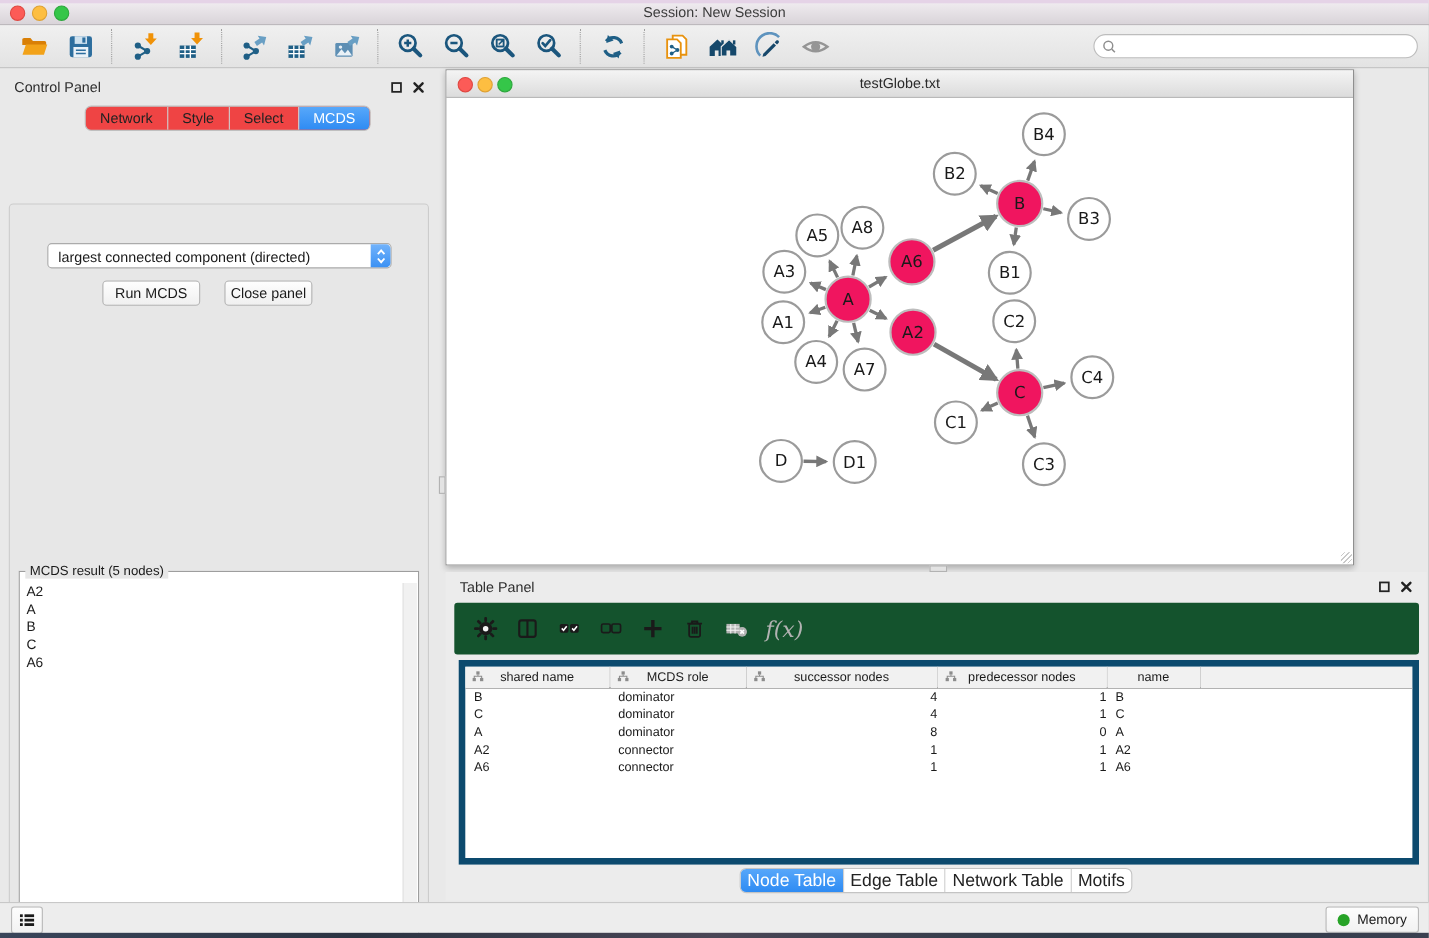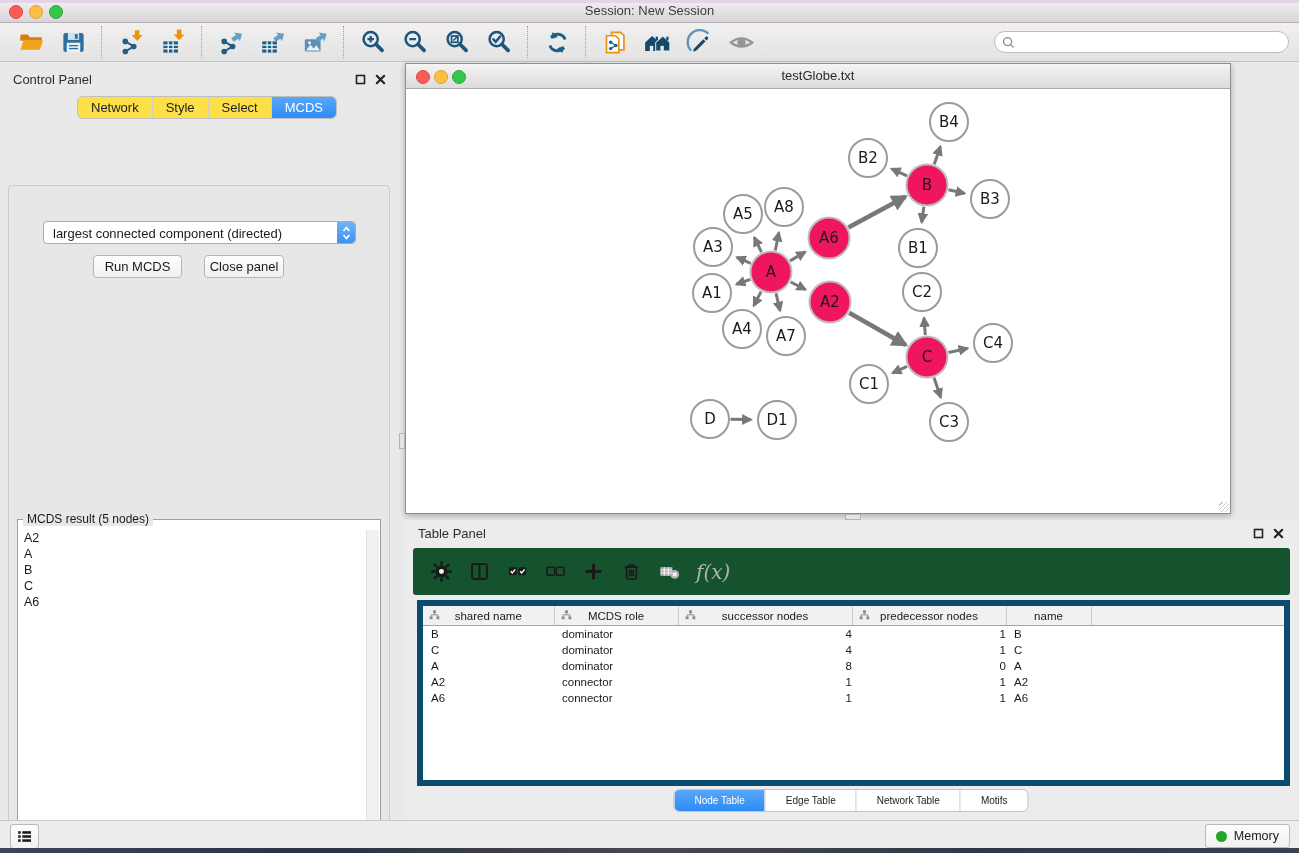--- a/index.html
+++ b/index.html
@@ -20,21 +20,21 @@
   .tb-icon{width:30px;height:30px;display:flex;align-items:center;justify-content:center;margin:0 6px;cursor:default;}
   .tb-sep{width:1px;height:32px;border-left:1px dotted #9f9f9f;margin:0 7px;}
   .searchbox{margin-left:auto;margin-right:10px;width:295px;height:22px;background:#fff;border:1px solid #bdbdbd;
     border-radius:12px;display:flex;align-items:center;padding-left:6px;box-sizing:border-box;}
   .searchbox input{border:none;outline:none;flex:1;font-size:13px;background:transparent;font-family:inherit;}
   
   .phead{position:absolute;font-size:13px;color:#2e2e2e;}
   .hbtn{position:absolute;width:13px;height:13px;display:flex;align-items:center;justify-content:center;}
   
   .cpanel{position:absolute;left:0;top:63px;width:399px;height:756px;background:#E9E9E9;}
-  .seg{position:absolute;display:flex;border:1px solid #bfbfbf;border-radius:6px;background:#fde047;overflow:hidden;height:21px;}
+  .seg{position:absolute;display:flex;border:1px solid #bfbfbf;border-radius:6px;background:#ef4444;overflow:hidden;height:21px;}
   .seg-tab{padding:0 13px;line-height:21px;font-size:13px;color:#222;border-left:1px solid #cfcfcf;cursor:default;}
   .seg-tab:first-child{border-left:none;}
   .seg-tab.active{background:linear-gradient(#58a8fa,#2e8bf3);color:#fff;}
   .cp-inner{position:absolute;left:8px;right:9px;top:122px;height:681px;background:#E7E7E7;
     border:1px solid #cccccc;border-radius:4px;}
   .opt-label{position:absolute;left:0;right:0;top:13px;text-align:center;font-size:13px;}
   .combo{position:absolute;left:34px;top:35px;width:313px;height:23px;background:#fff;border:1px solid #ababab;
     border-radius:4px;font-size:13px;line-height:23px;padding-left:9px;box-sizing:border-box;}
   .combo-spin{position:absolute;right:0px;top:0px;bottom:0px;width:18px;border-radius:0 4px 4px 0;
     background:linear-gradient(#72b3fb,#3b91f4);display:flex;flex-direction:column;align-items:center;justify-content:center;}
@@ -69,21 +69,21 @@
   table.grid th{height:19px;background:#f1f1f1;border-bottom:1px solid #a5a5a5;border-right:1px solid #cbcbcb;
     font-weight:normal;position:relative;padding:0;}
   table.grid th:last-child{border-right:none;}
   table.grid th .hicon{position:absolute;left:6px;top:4px;}
   table.grid td{height:16px;padding:0 0 0 8px;white-space:nowrap;overflow:hidden;}
   td.num{text-align:right;padding-right:18px;}
   td.num2{text-align:right;padding-right:30px;}
   
   .btabs{position:absolute;left:50%;transform:translateX(-50%);top:269px;display:flex;height:21px;
     border:1px solid #c4c4c4;border-radius:6px;background:#fff;overflow:hidden;}
-  .btab{padding:0 20px;line-height:21px;font-size:10px;color:#222;border-left:1px solid #cfcfcf;}
+  .btab{padding:0 6px;line-height:21px;font-size:16px;color:#222;border-left:1px solid #cfcfcf;}
   .btab:first-child{border-left:none;}
   .btab.active{background:linear-gradient(#57a7fa,#2e8bf3);color:#fff;}
   
   .statusbar{position:absolute;left:0;top:820px;width:100%;height:28px;background:#EDEDED;border-top:1px solid #c8c8c8;box-sizing:border-box;}
   .listbtn{position:absolute;left:10px;top:3px;width:27px;height:23px;background:linear-gradient(#fdfdfd,#f2f2f2);
     border:1px solid #b9b9b9;border-radius:3px;display:flex;align-items:center;justify-content:center;}
   .membtn{position:absolute;right:9px;top:3px;height:22px;background:linear-gradient(#fdfdfd,#f2f2f2);
     border:1px solid #b9b9b9;border-radius:3px;display:flex;align-items:center;padding:0 10px;font-size:12.5px;}
   .memdot{width:11px;height:11px;border-radius:50%;margin-right:7px;}
   .darkstrip{position:absolute;left:0;top:848px;width:100%;height:5px;

